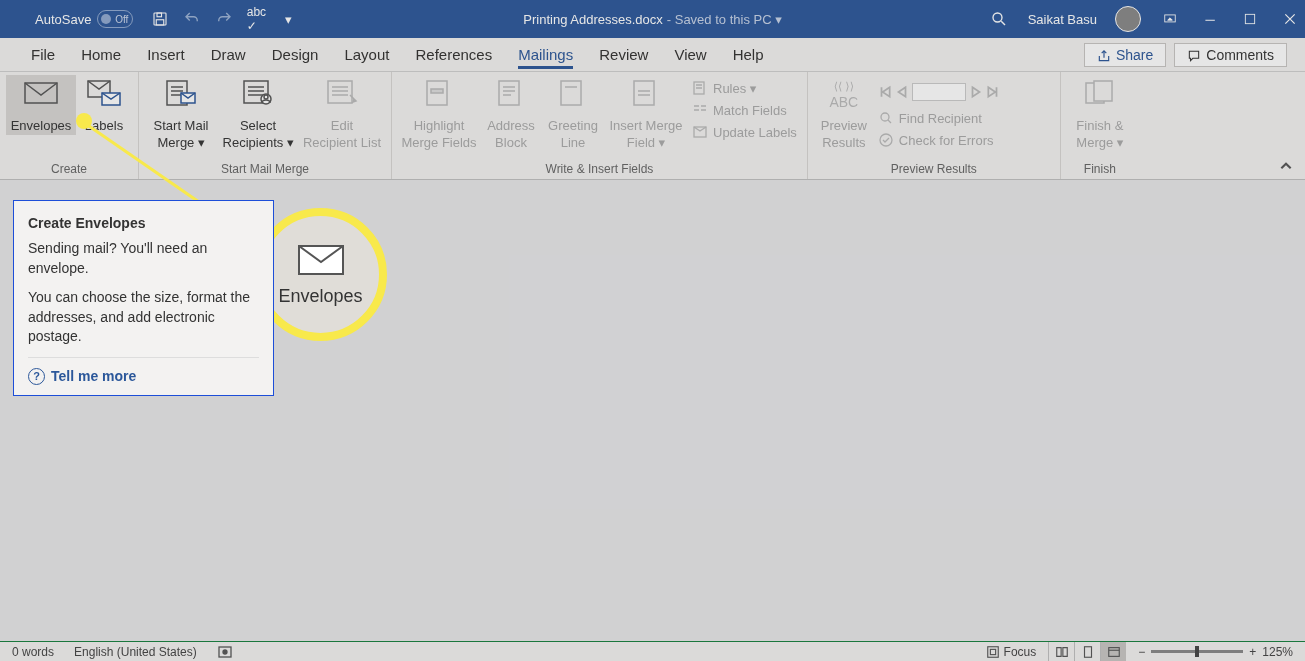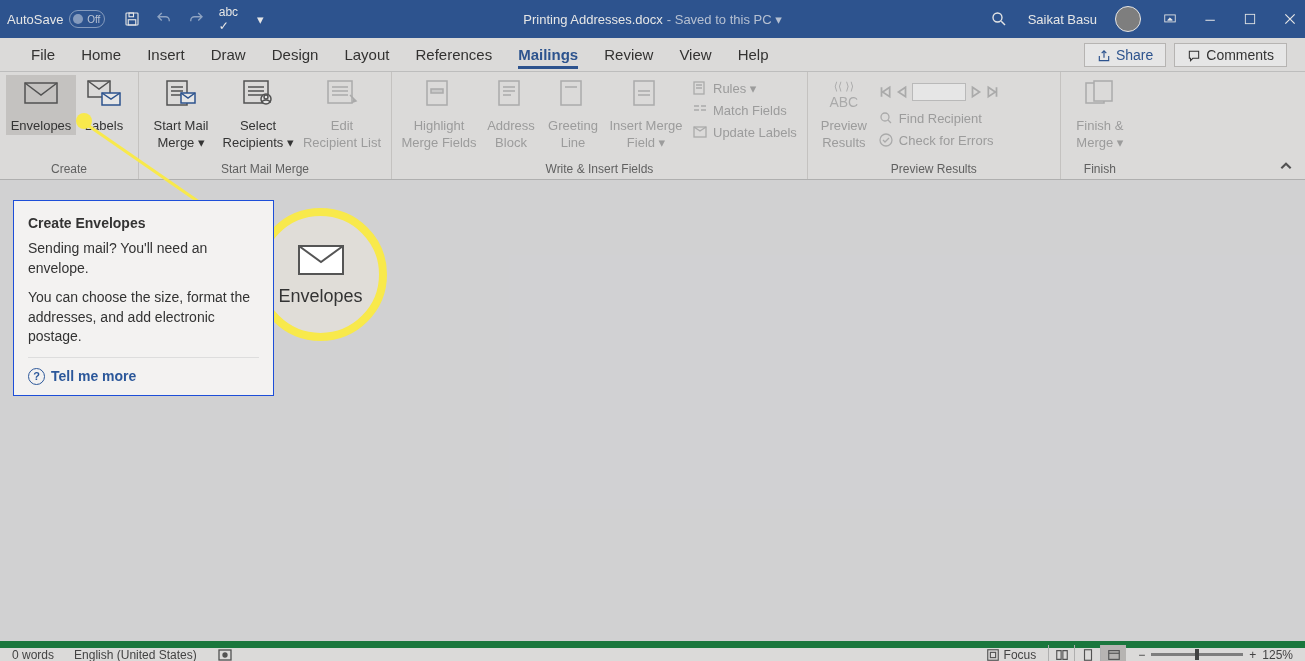--- a/index.html
+++ b/index.html
@@ -1,32 +1,32 @@
 <!DOCTYPE html>
 <html><head>
 <meta charset="utf-8">
 <style>
 *{box-sizing:border-box;margin:0;padding:0;font-family:'Segoe UI',Arial,sans-serif}
 body{width:1305px;height:661px;background:#e0e0e0;overflow:hidden;position:relative}
 .overlay{position:absolute;inset:0;background:rgba(60,60,60,0.13);z-index:50;pointer-events:none}
 .titlebar{height:38px;background:#2b579a;color:#fff;display:flex;align-items:center;padding:0 4px;font-size:13px}
-.autosave{display:flex;align-items:center;gap:6px;margin-left:3px}
+.autosave{display:flex;align-items:center;gap:6px;margin-left:31px}
 .toggle{width:36px;height:18px;border:1px solid #8fa8d0;border-radius:9px;display:flex;align-items:center;padding:0 4px;font-size:10px;color:#cfd9ec;justify-content:flex-end;position:relative}
 .toggle::before{content:"";width:10px;height:10px;border-radius:50%;background:#8fa8d0;position:absolute;left:3px}
 .qat{display:flex;gap:14px;margin-left:18px;align-items:center}
 .qat .ic{width:18px;height:18px;display:flex;align-items:center;justify-content:center}
 .doctitle{position:absolute;left:50%;transform:translateX(-50%);display:flex;gap:4px;align-items:center}
 .doctitle .fn{color:#fff}
 .doctitle .sv{color:#c8d4e8}
 .tbright{margin-left:auto;display:flex;align-items:center;gap:18px}
 .avatar{width:26px;height:26px;border-radius:50%;background:#888;border:1px solid #fff}
 .winbtn{width:22px;height:22px;display:flex;align-items:center;justify-content:center;color:#fff}
 .ribbon-tabs{height:34px;background:#f3f2f1;display:flex;align-items:center;padding:0 18px;border-bottom:1px solid #d0d0d0;color:#323130;font-size:15px}
 .rtab{padding:0 13px;height:34px;display:flex;align-items:center;cursor:pointer}
-.rtab.active{color:#2b579a;font-weight:700;position:relative}
+.rtab.active{color:#2b579a;font-weight:400;position:relative}
 .rtab.active::after{content:"";position:absolute;bottom:3px;left:13px;right:13px;height:3px;background:#2b579a}
 .rtab-right{margin-left:auto;display:flex;gap:8px}
 .rbtn{border:1px solid #c8c6c4;padding:3px 12px;background:#fff;font-size:14px;color:#333;display:flex;align-items:flex-end;gap:5px}
 .rbtn.share{color:#2b579a}
 .ribbon{height:108px;background:#f3f2f1;display:flex;border-bottom:1px solid #c0c0c0;position:relative}
 .rgroup{border-right:1px solid #d8d6d4;display:flex;flex-direction:column;padding:3px 6px 0}
 .rgroup-body{flex:1;display:flex;align-items:flex-start}
 .rgroup-label{font-size:12px;color:#666;text-align:center;padding-bottom:3px}
 .bigbtn{display:flex;flex-direction:column;align-items:center;width:66px;padding-top:4px;cursor:pointer;font-size:13px;color:#333;text-align:center;line-height:1.3}
 .bigbtn.selected{background:#d8d6d4}
@@ -43,21 +43,21 @@
 .tooltip{position:absolute;top:200px;left:13px;width:261px;background:#f3f2f1;border:1px solid #1d4ed8;padding:14px 14px 10px;font-size:14px;color:#333;z-index:100}
 .tooltip h4{font-size:14px;font-weight:600;margin-bottom:8px}
 .tooltip p{margin-bottom:10px;line-height:1.4}
 .tellmore{color:#2b579a;font-weight:600;display:flex;align-items:center;gap:6px;padding-top:10px;border-top:1px solid #ddd;margin-top:6px}
 .tellmore .q{width:17px;height:17px;border:1.5px solid #2b579a;border-radius:50%;display:flex;align-items:center;justify-content:center;font-size:11px}
 .callout{position:absolute;top:208px;left:254px;width:133px;height:133px;border-radius:50%;border:8px solid #f8e94b;background:#e0ddd8;z-index:60;display:flex;flex-direction:column;align-items:center;justify-content:center}
 .callout svg{width:48px;height:36px}
 .callout .lbl{margin-top:8px;font-size:18px;color:#333}
 .callout-line{position:absolute;top:118px;left:80px;width:240px;height:190px;z-index:55;pointer-events:none}
 .callout-dot{position:absolute;top:113px;left:76px;width:16px;height:16px;border-radius:50%;background:#f8e94b;z-index:56}
-.statusbar{position:absolute;bottom:0;left:0;right:0;height:20px;background:#f3f2f1;border-top:7px solid #15803d;display:flex;align-items:center;font-size:12px;color:#444;padding:0 12px;gap:20px}
+.statusbar{position:absolute;bottom:0;left:0;right:0;height:20px;background:#f3f2f1;border-top:1px solid #15803d;display:flex;align-items:center;font-size:12px;color:#444;padding:0 12px;gap:20px}
 .statusbar .right{margin-left:auto;display:flex;align-items:center;gap:12px}
 .viewbtns{display:flex}
 .viewbtns .vb{width:26px;height:20px;border-left:1px solid #c0c0c0;display:flex;align-items:center;justify-content:center}
 .viewbtns .vb.active{background:#c8c6c4}
 .zoom{display:flex;align-items:center;gap:6px}
 .zoom-slider{width:92px;height:3px;background:#888;position:relative}
 .zoom-slider::after{content:"";position:absolute;left:48%;top:-4px;width:4px;height:11px;background:#444}
 svg{display:block}
 </style>
 </head>

